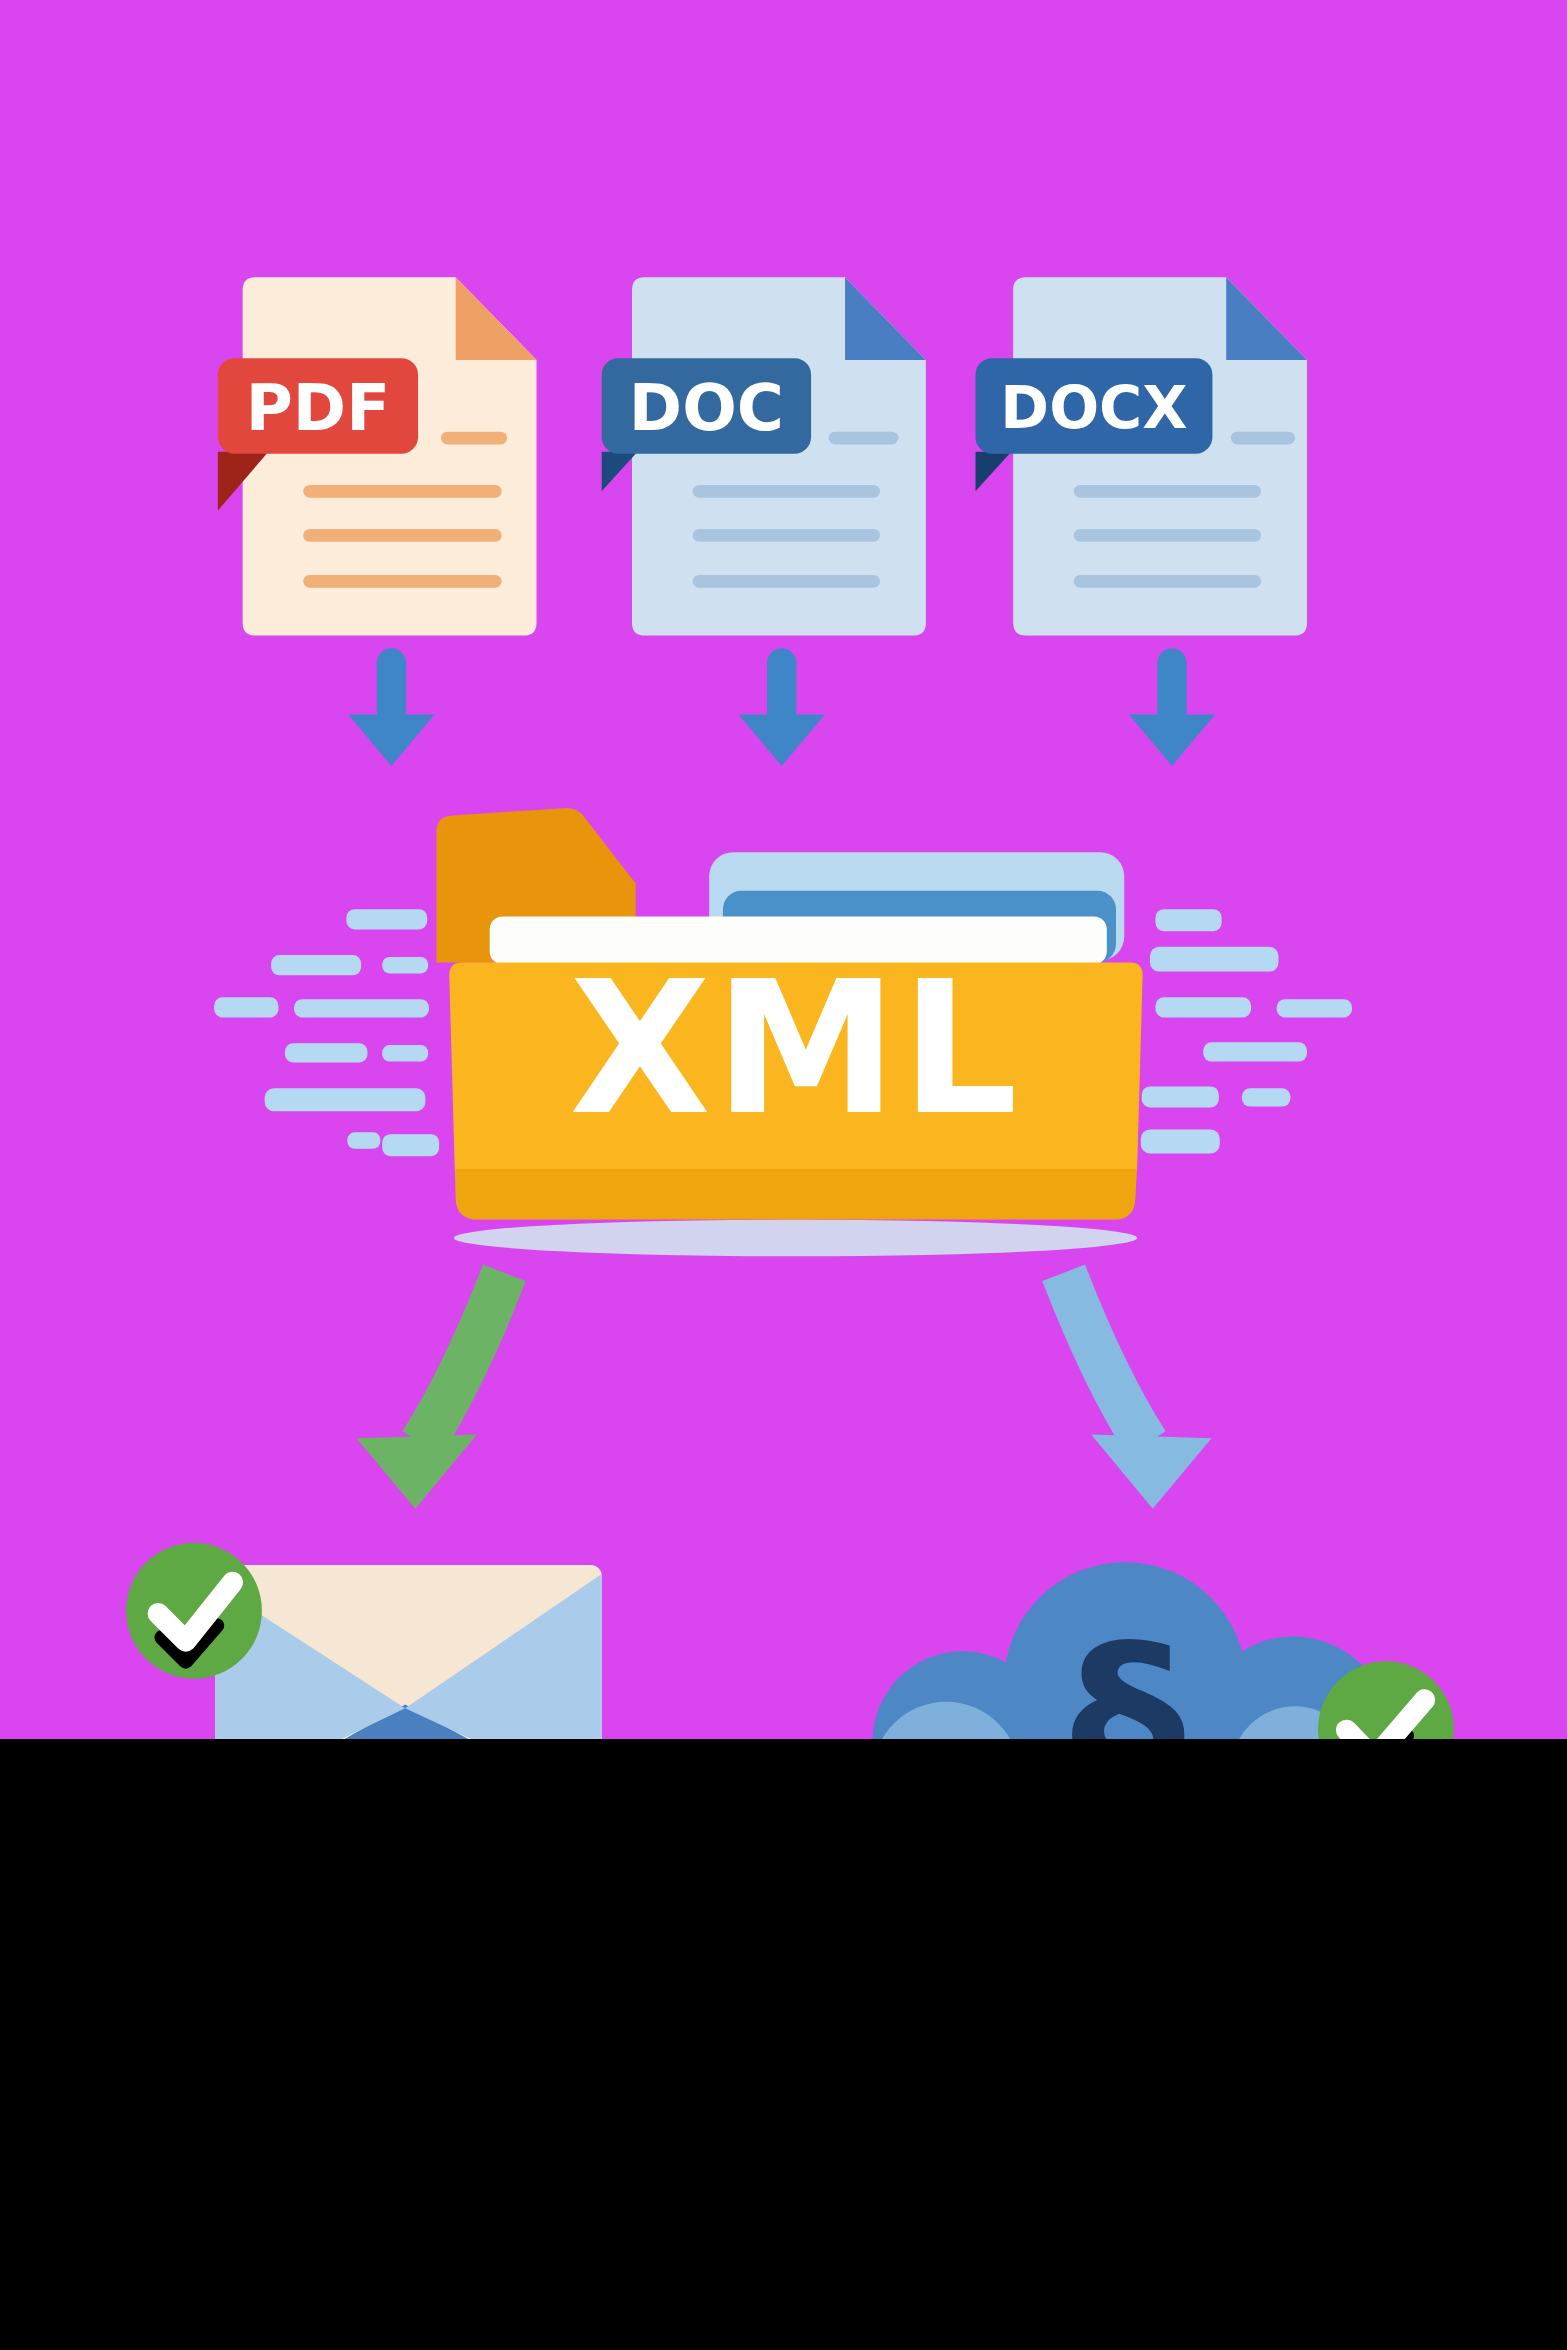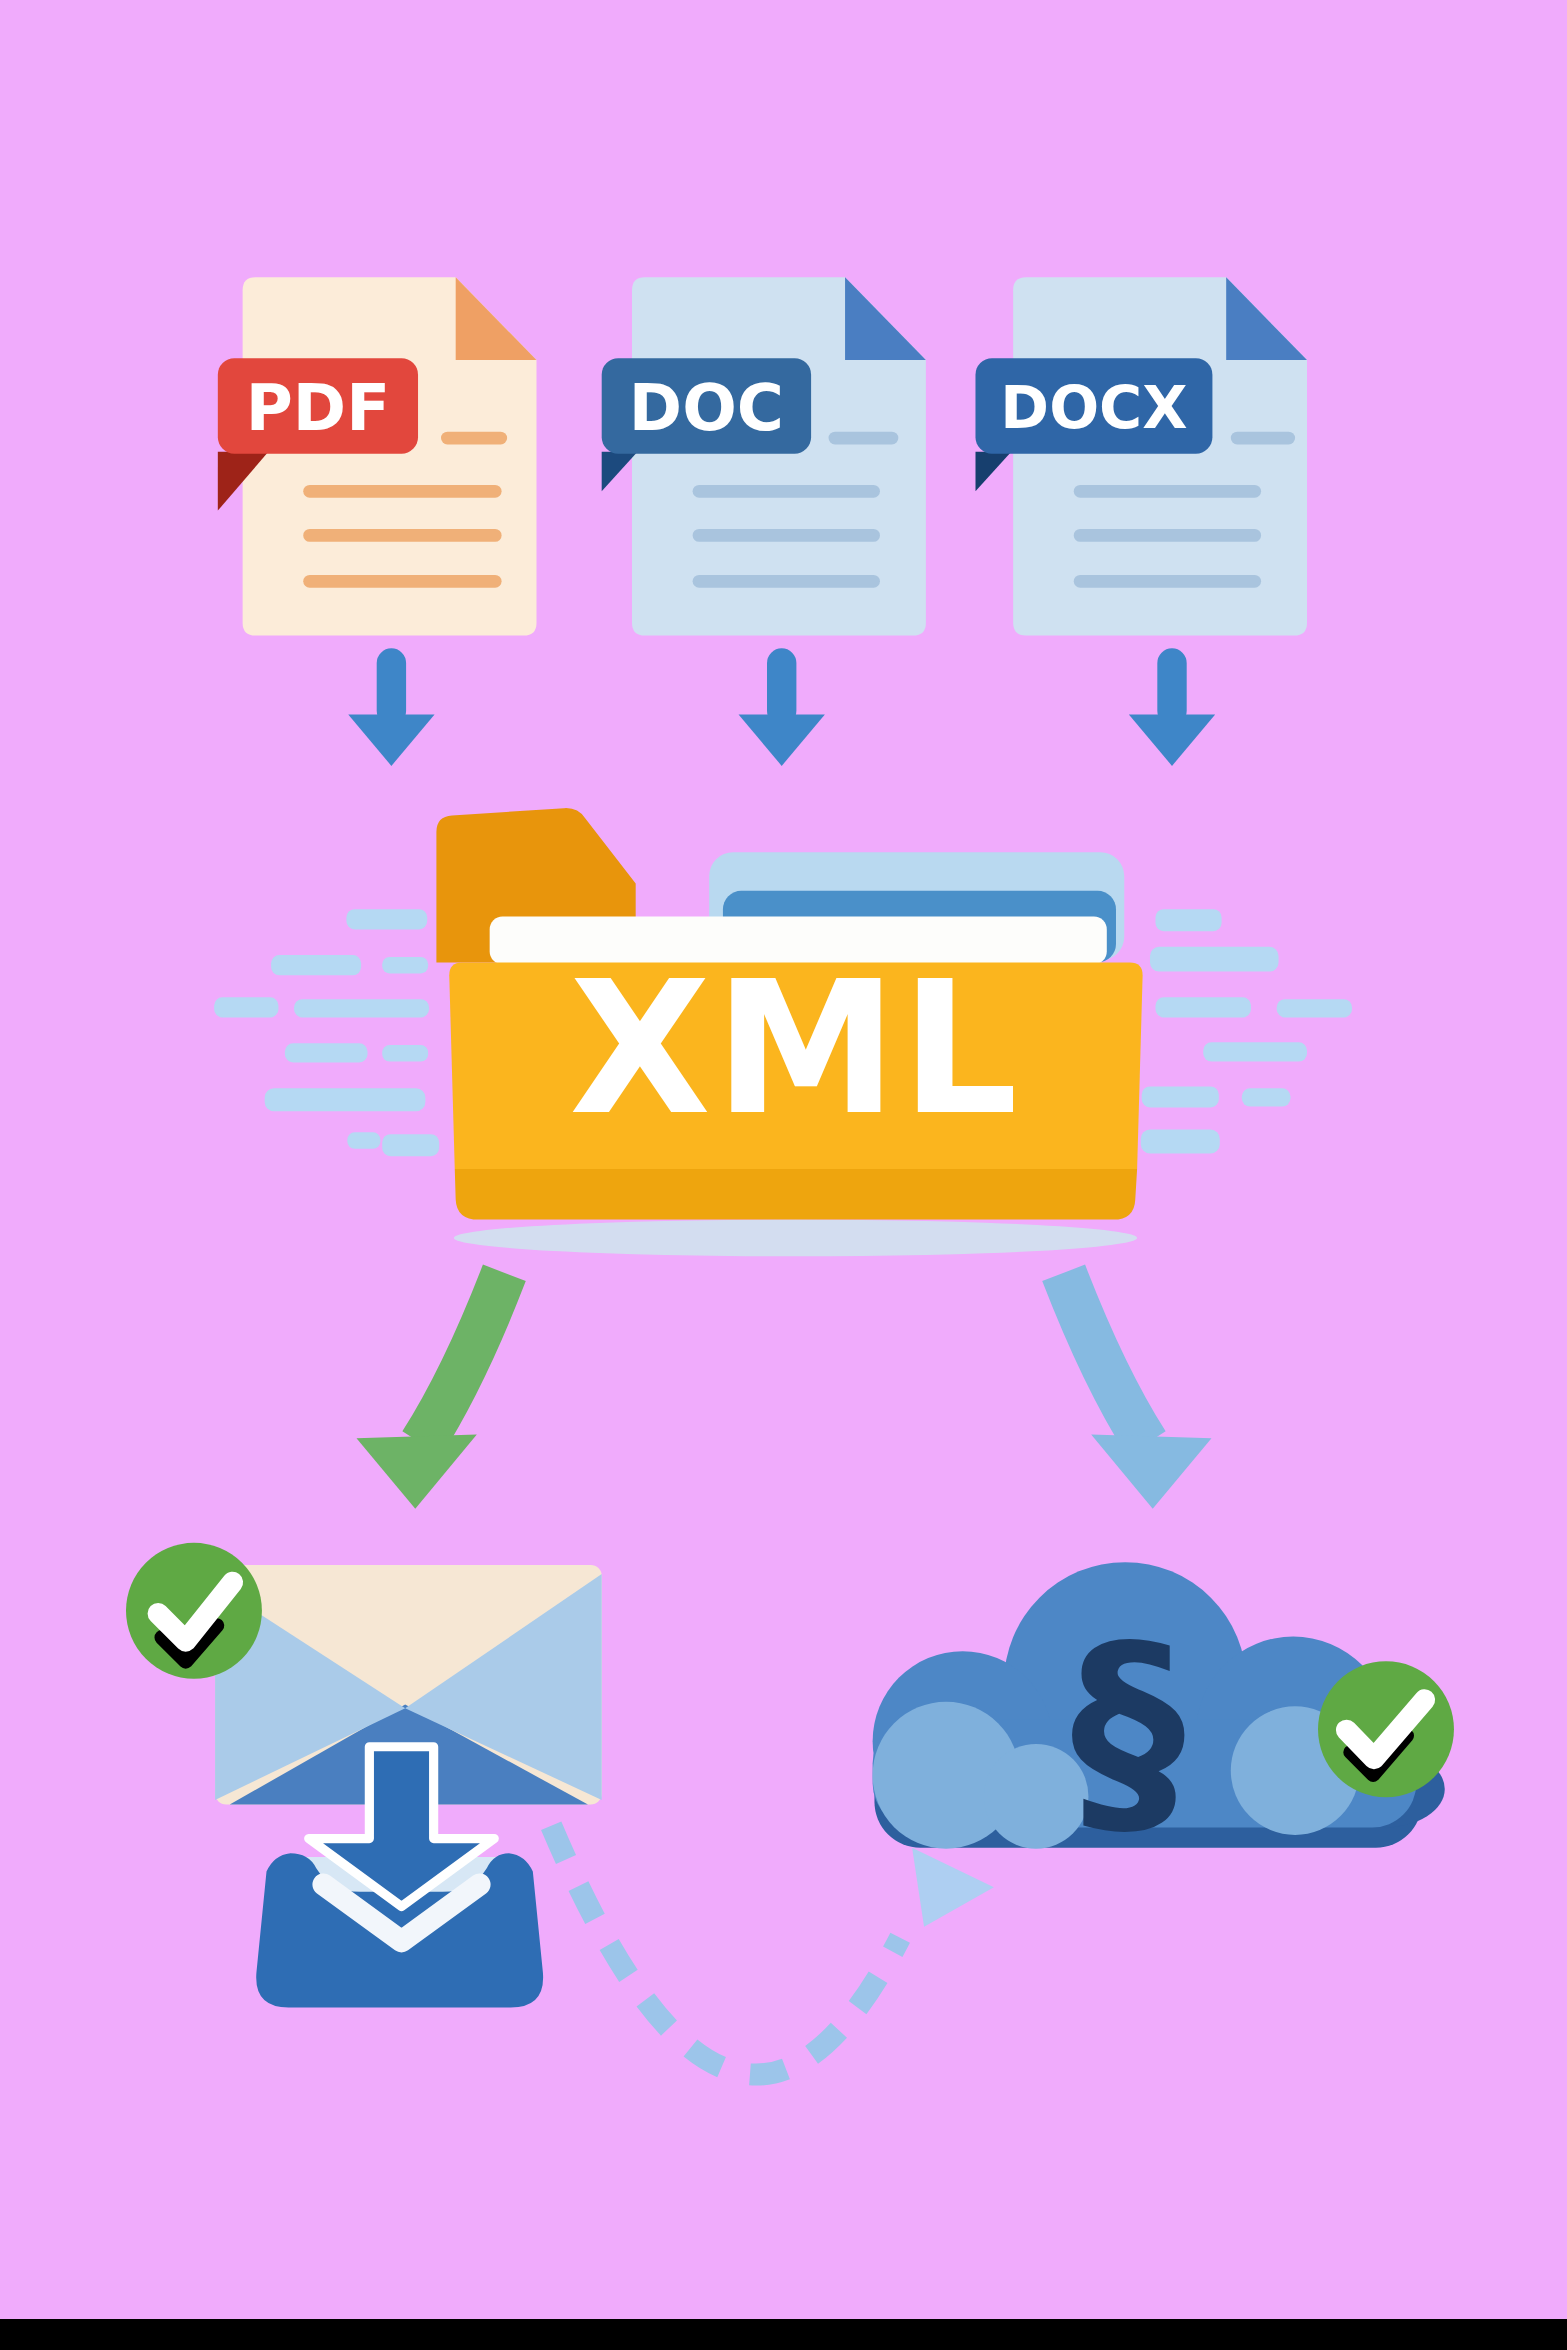--- a/index.html
+++ b/index.html
@@ -1,16 +1,16 @@
 <!DOCTYPE html>
 <html style="font-size:14.7px"><head>
 <meta charset="utf-8">
 <style>
   html,body{margin:0;padding:0;background:#000;}
-  .stage{position:relative;width:1568px;height:2319px;background:#f0abfc;overflow:hidden;font-family:"DejaVu Sans","Liberation Sans",sans-serif;}
+  .stage{position:relative;width:1568px;height:1739px;background:#d946ef;overflow:hidden;font-family:"DejaVu Sans","Liberation Sans",sans-serif;}
   svg{position:absolute;left:0;top:0;display:block;}
   text{font-family:"DejaVu Sans","Liberation Sans",sans-serif;}
 </style>
 </head>
 <body>
 
 <div class="stage">
 <svg width="1568" height="2351" viewBox="0 0 1707 2560">
 
   <g>

